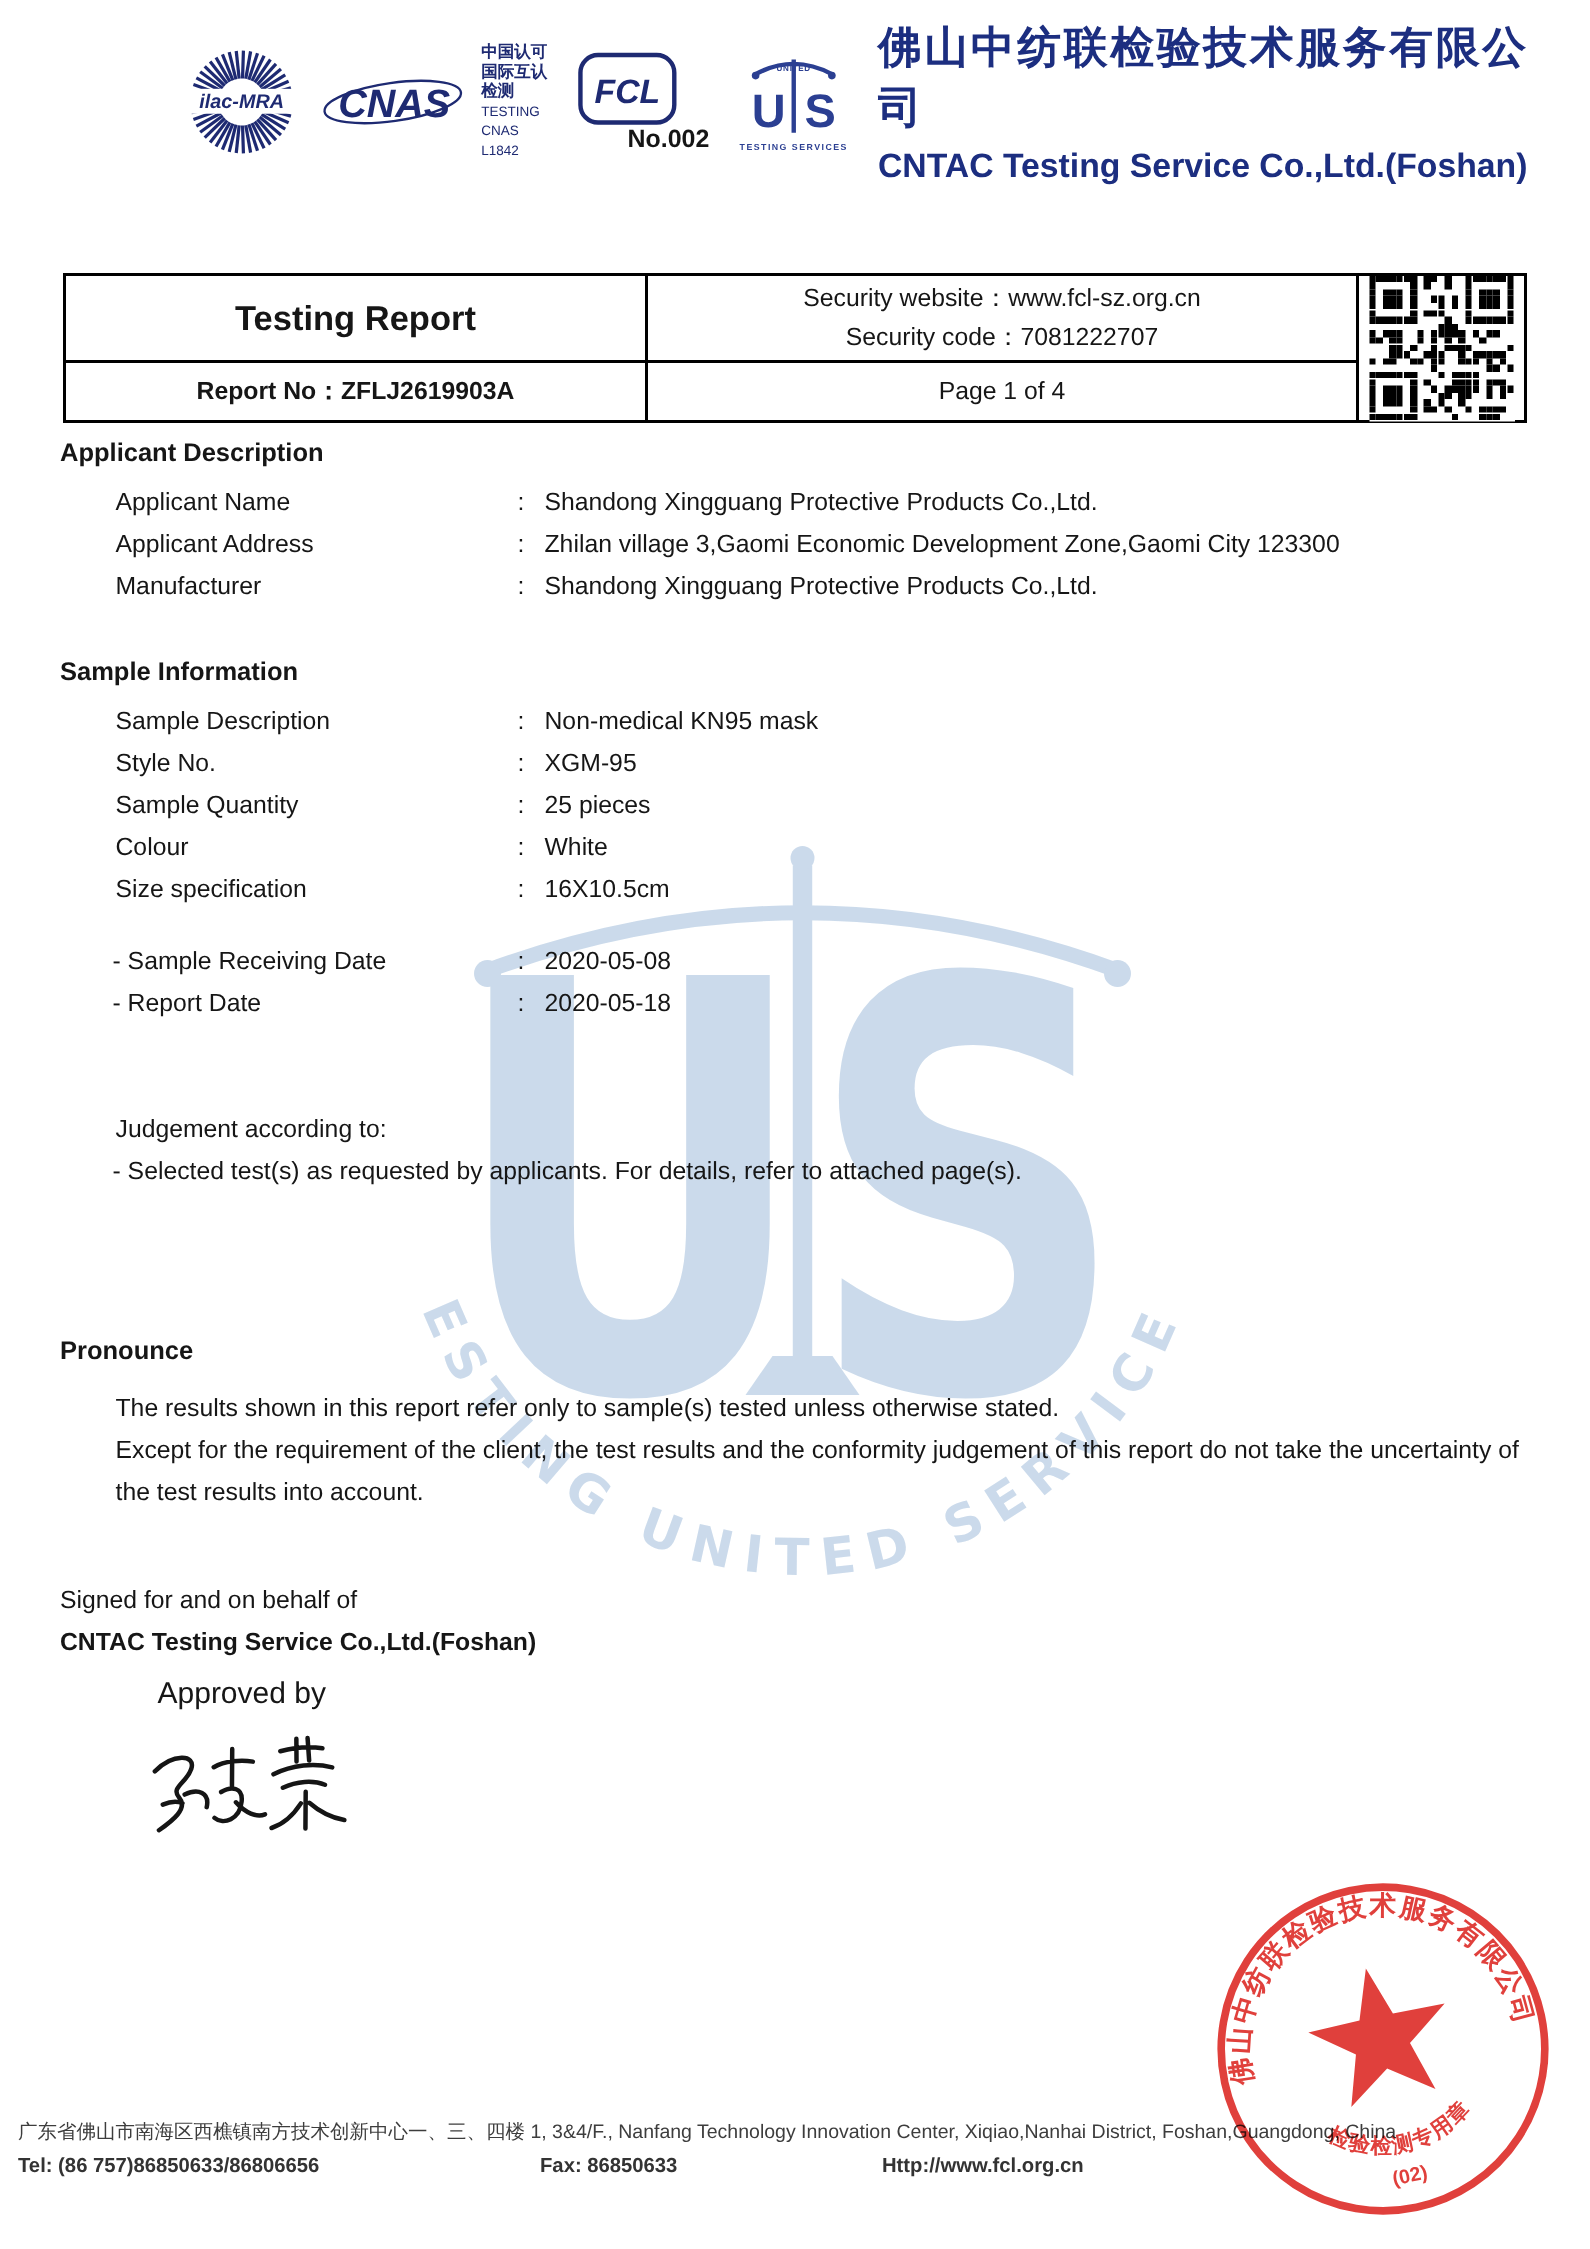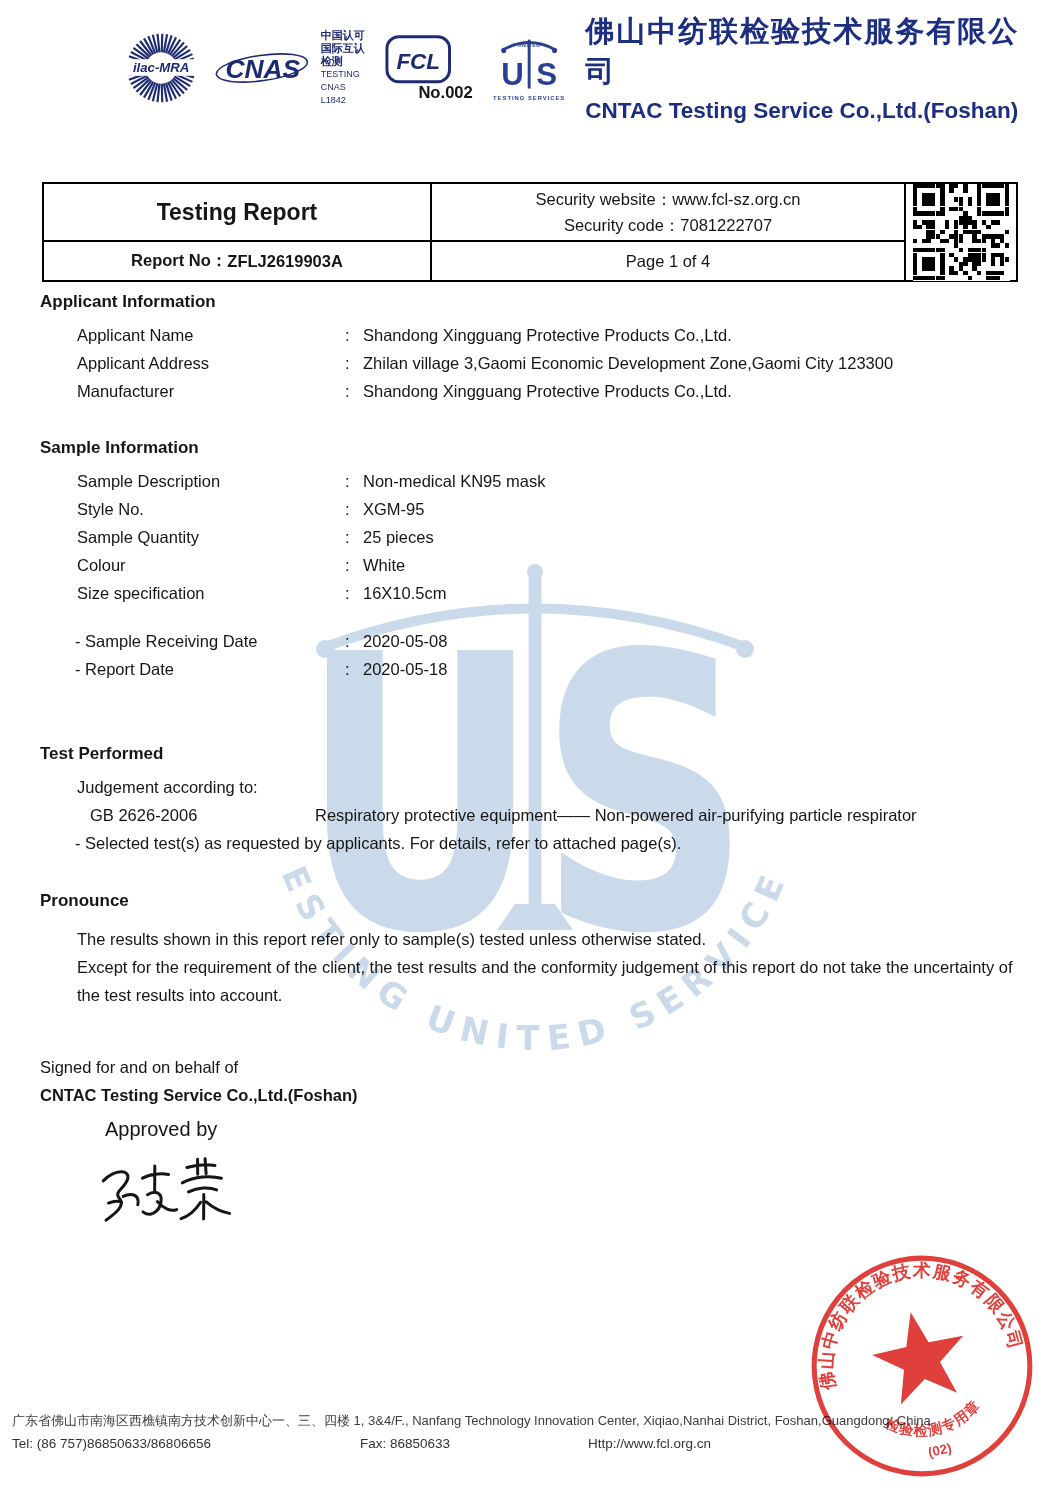--- a/index.html
+++ b/index.html
@@ -62,21 +62,21 @@
   .signature { margin-left: 55px; margin-top: 10px; transform: rotate(-4deg); }
 
   
   .stamp { position: absolute; left: 806px; top: 1250px; z-index: 3; transform: rotate(-12deg);
            opacity: 0.9; mix-blend-mode: multiply; }
   .stamp text { font-weight: bold; }
 
   
   .footer-line1 { left: 12px; right: 12px; top: 1412px; font-size: 13px; color: #3d3d3d; white-space: nowrap; }
   .footer-line2 { left: 12px; right: 12px; top: 1436px; height: 20px; font-size: 13.5px; color: #333; }
-  .footer-line2 span { position: absolute; top: 0; }
+  .footer-line2 span { position: absolute; top: 0; font-weight: bold; }
   .f-tel { left: 0; }
   .f-fax { left: 348px; }
   .f-web { left: 576px; }
   .footer-line3 { left: 0; right: 0; top: 1460px; text-align: center; font-size: 14.5px; font-weight: bold; color: #000; }
 </style>
 </head>
 <body>
 
 <div class="page">
 
@@ -420,21 +420,21 @@
         </div>
     </div>
     <div class="c-repno">
       <span>Report No：</span>
         <span>ZFLJ2619903A</span>
     </div>
     <div class="c-page">Page 1 of 4</div>
   </div>
 
   <section class="section layer" style="top:292px">
-    <div class="sec-heading">Applicant Information</div>
+    <div class="sec-heading">Applicant Description</div>
     <div class="info-row">
       <span class="lbl">Applicant Name</span>
       <span class="colon">:</span>
       <span class="val">Shandong Xingguang Protective Products Co.,Ltd.</span>
     </div>
     <div class="info-row">
       <span class="lbl">Applicant Address</span>
       <span class="colon">:</span>
       <span class="val">Zhilan village 3,Gaomi Economic Development Zone,Gaomi City 123300</span>
     </div>
@@ -480,26 +480,21 @@
       </div>
       <div class="info-row" style="padding-left:35px">
         <span class="lbl" style="width:270px">- Report Date</span>
         <span class="colon">:</span>
         <span class="val">2020-05-18</span>
       </div>
     </div>
   </section>
 
   <section class="section layer" style="top:744px">
-    <div class="sec-heading">Test Performed</div>
     <div class="judgement">Judgement according to:</div>
-    <div class="std-row">
-      <span class="std-code">GB 2626-2006</span>
-      <span class="std-desc">Respiratory protective equipment—— Non-powered air-purifying particle respirator</span>
-    </div>
     <div class="note-line">- Selected test(s) as requested by applicants. For details, refer to attached page(s).</div>
   </section>
 
   <section class="section layer" style="top:891px">
     <div class="sec-heading">Pronounce</div>
     <div class="pron-line">The results shown in this report refer only to sample(s) tested unless otherwise stated.</div>
     <div class="pron-line">Except for the requirement of the client, the test results and the conformity judgement of this report do not take the uncertainty of the test results into account.</div>
   </section>
 
   <section class="section layer" style="top:1058px">

